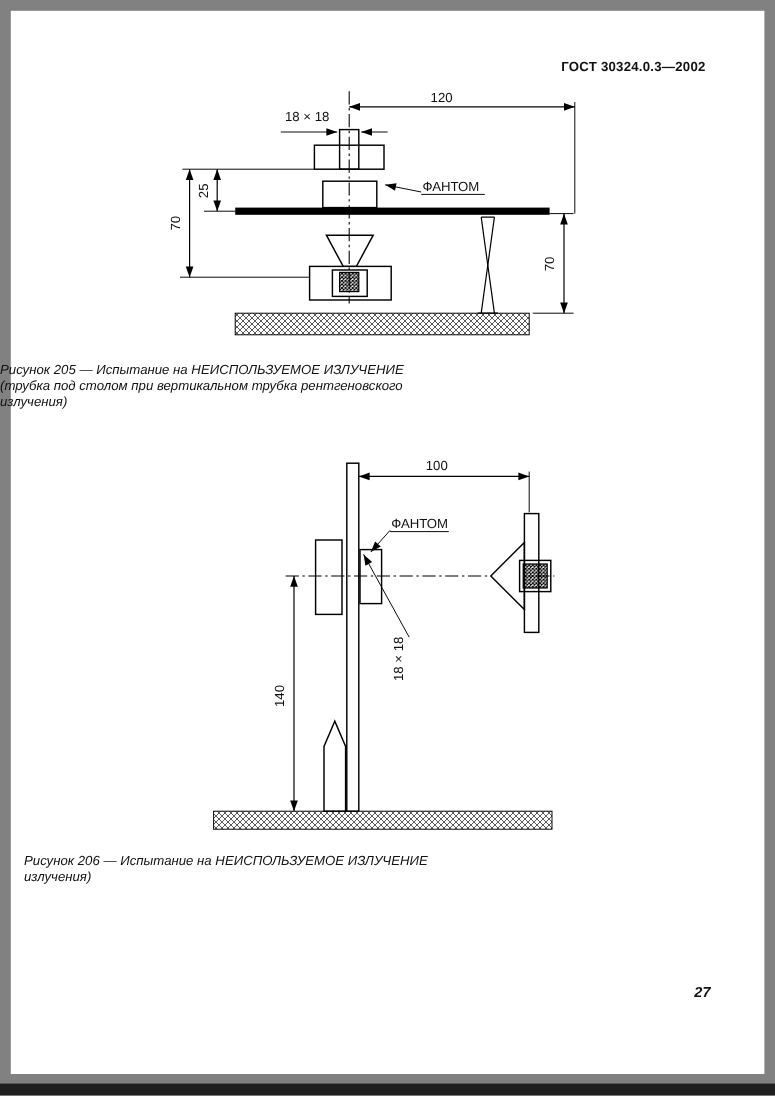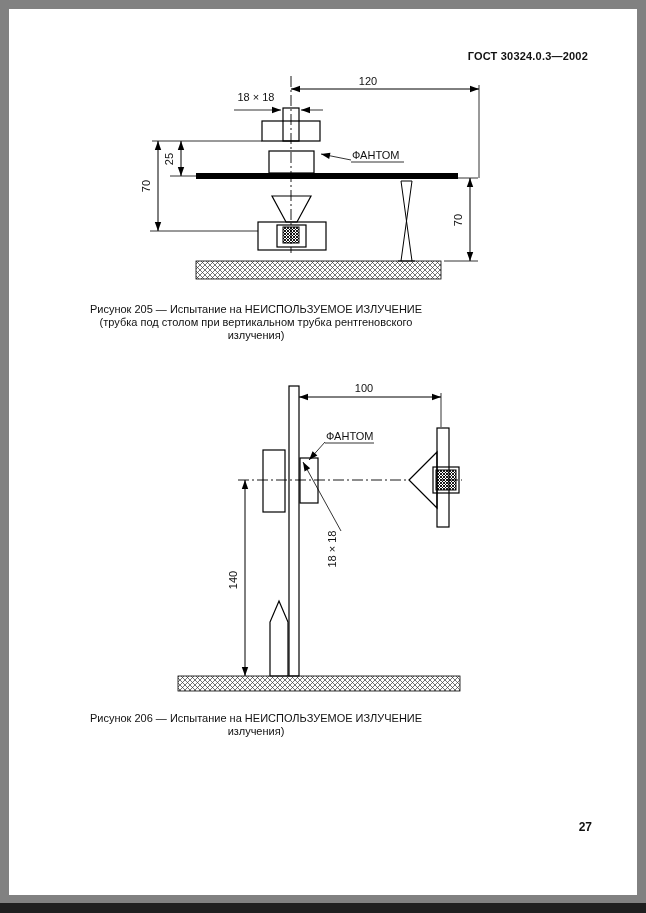--- a/index.html
+++ b/index.html
@@ -1,22 +1,22 @@
 <!DOCTYPE html>
 <html><head>
 <meta charset="utf-8">
 <style>
   html,body{margin:0;padding:0;}
   body{width:646px;height:913px;background:#9a9a9a;font-family:"Liberation Sans","DejaVu Sans",sans-serif;}
   .frame{position:relative;width:646px;height:913px;background:#818181;overflow:hidden;}
   .sheet{position:absolute;left:9px;top:9px;width:628px;height:886px;background:#ffffff;}
   .bottom-bar{position:absolute;left:0;bottom:0;width:646px;height:10px;background:#1f1f1f;}
   .doc-header{position:absolute;top:50px;right:58px;font-size:11px;font-weight:bold;color:#111;letter-spacing:0.2px;}
-  .caption{position:absolute;left:0;width:512px;text-align:center;font-size:11px;line-height:13px;color:#111;}
-  .page-number{position:absolute;top:820px;right:54px;font-size:12px;font-weight:bold;color:#111;}
+  .caption{position:absolute;left:0;width:512px;font-size:11px;line-height:13px;color:#111;font-style:italic;}
+  .page-number{position:absolute;top:820px;right:54px;font-size:12px;font-weight:bold;color:#111;font-style:italic;}
   svg{position:absolute;}
   svg text{font-family:"Liberation Sans","DejaVu Sans",sans-serif;font-size:11px;fill:#111;}
   .ln{stroke:#000;stroke-width:1;fill:none;}
   .thin{stroke:#000;stroke-width:0.8;fill:none;}
   .cl{stroke:#000;stroke-width:0.9;fill:none;stroke-dasharray:11 3 2 3;}
   .solid{fill:#000;stroke:none;}
   .box2{fill:none;stroke:#000;stroke-width:1.2;}
   .boxw{fill:#fff;stroke:#000;stroke-width:1.2;}
 </style>
 </head>
@@ -157,21 +157,21 @@
     <g>
       <line class="ln" x1="245" y1="480" x2="245" y2="676" marker-start="url(#arrB)" marker-end="url(#arrB)"></line>
       <text transform="rotate(-90 237 580)" x="237" y="580" text-anchor="middle">140</text>
     </g>
 
     <polygon class="box2" points="270,676 270,622 279,601 288,622 288,676"></polygon>
 
     <rect x="178" y="676" width="282" height="15" fill="url(#floorB)" stroke="#000" stroke-width="0.8"></rect>
   </svg>
 
-  <div class="caption" style="top:712px;">
+  <div class="caption" style="top:712px;padding-left:20px;">
     <div>Рисунок 206 — Испытание на НЕИСПОЛЬЗУЕМОЕ ИЗЛУЧЕНИЕ</div>
     <div>излучения)</div>
   </div>
 
   <div class="page-number">27</div>
 
   <div class="bottom-bar"></div>
 </div>
 
 </body></html>

